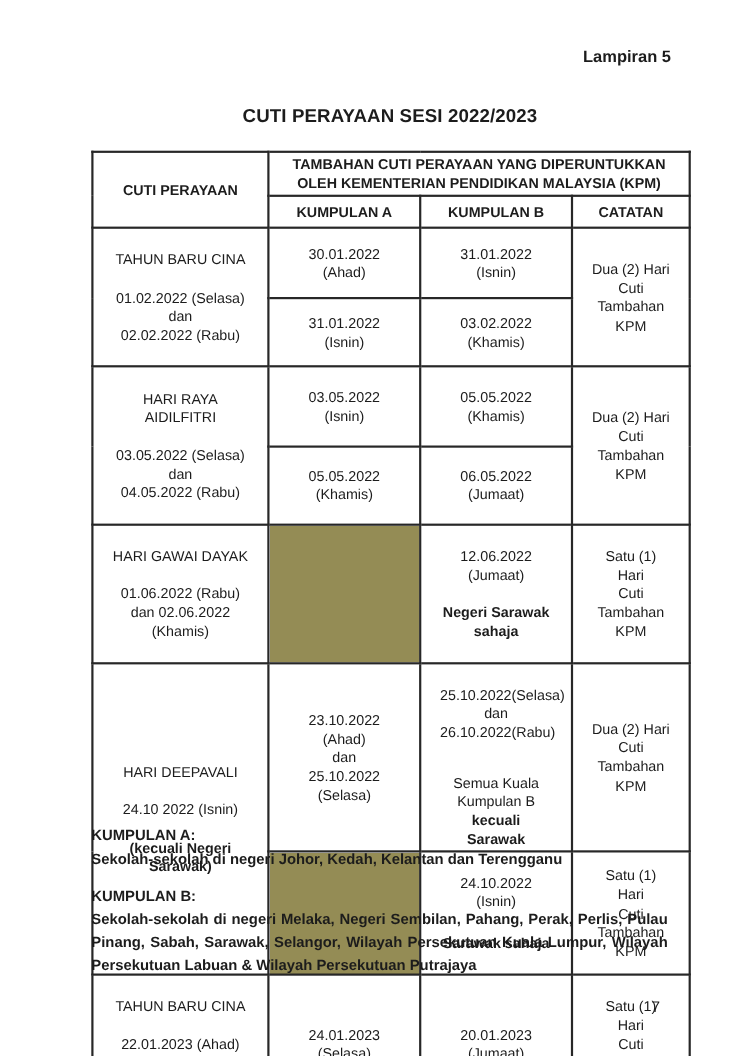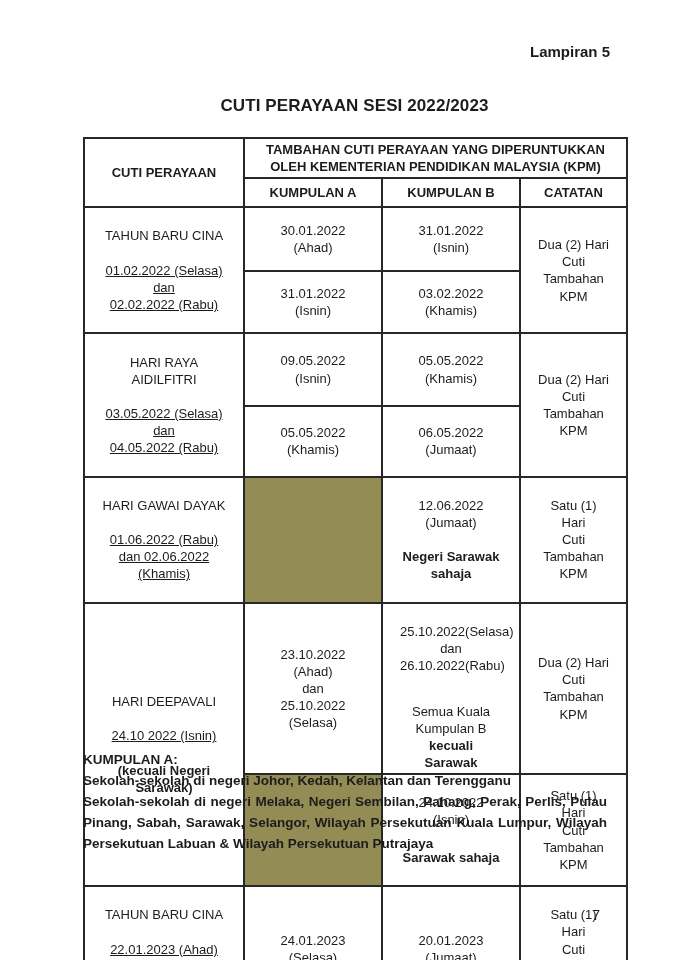--- a/index.html
+++ b/index.html
@@ -31,21 +31,21 @@
   table.holiday td {
     border: 2px solid #272727;
     text-align: center; vertical-align: middle;
     font-size: 13px; line-height: 1.32;
     padding: 2px 17px;
     white-space: pre-line;
     overflow: hidden;
   }
   td.hdr { font-weight: bold; font-size: 12.8px; }
   .fest-name { font-weight: normal; display: block; }
-  .fest-dates { display: block; text-decoration: underline; }
+  .fest-dates { display: block; }
   .bold { font-weight: bold; }
   .blk { display: block; }
   .gap-b { margin-bottom: 11px; }
   .gap-s { margin-bottom: 3px; }
 
   .footnotes {
     position: absolute; top: 749px; left: 83px; width: 524px;
     font-size: 13.5px; font-weight: bold; line-height: 21px;
   }
   .footnotes .section-b { margin-top: 13px; }
@@ -103,21 +103,21 @@
       <td>03.02.2022 (Khamis)</td>
     </tr>
 
     <tr style="height:43px">
       <td rowspan="2">
         <span class="fest-name">HARI RAYA AIDILFITRI</span>
         <span class="fest-dates">03.05.2022 (Selasa)
 dan
 04.05.2022 (Rabu)</span>
       </td>
-      <td>09.05.2022 (Isnin)</td>
+      <td>03.05.2022 (Isnin)</td>
       <td>05.05.2022 (Khamis)</td>
       <td rowspan="2">Dua (2) Hari
 Cuti Tambahan
 KPM</td>
     </tr>
     <tr style="height:42px">
       <td>05.05.2022 (Khamis)</td>
       <td>06.05.2022  (Jumaat)</td>
     </tr>
 
@@ -182,18 +182,19 @@
       <td>Satu (1) Hari
 Cuti Tambahan
 KPM</td>
     </tr>
   </tbody>
     </table>
 
   <div class="footnotes">
     <div>KUMPULAN A:</div>
     <div>Sekolah-sekolah di negeri Johor, Kedah, Kelantan dan Terengganu</div>
+    <div class="section-b">KUMPULAN B:</div>
     <div class="just">Sekolah-sekolah di negeri Melaka, Negeri Sembilan, Pahang, Perak, Perlis, Pulau Pinang, Sabah, Sarawak, Selangor, Wilayah Persekutuan Kuala Lumpur, Wilayah Persekutuan Labuan &amp; Wilayah Persekutuan Putrajaya</div>
   </div>
 
   <div class="page-number">7</div>
 
 </div>
 
 </body></html>

